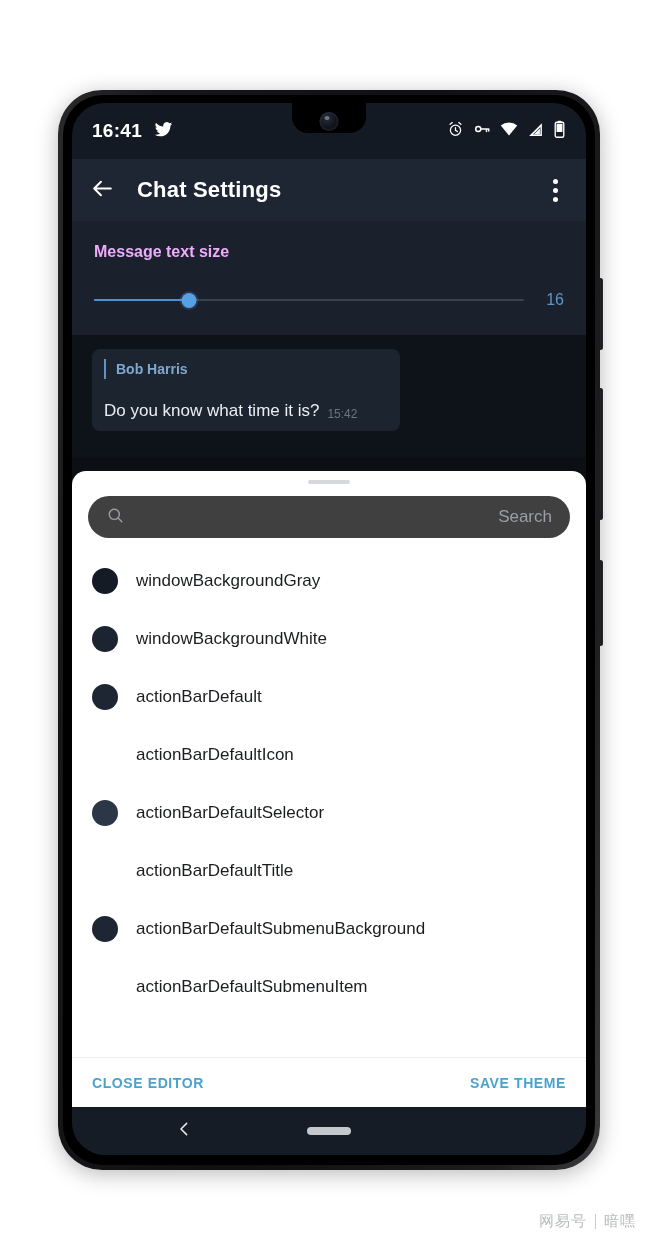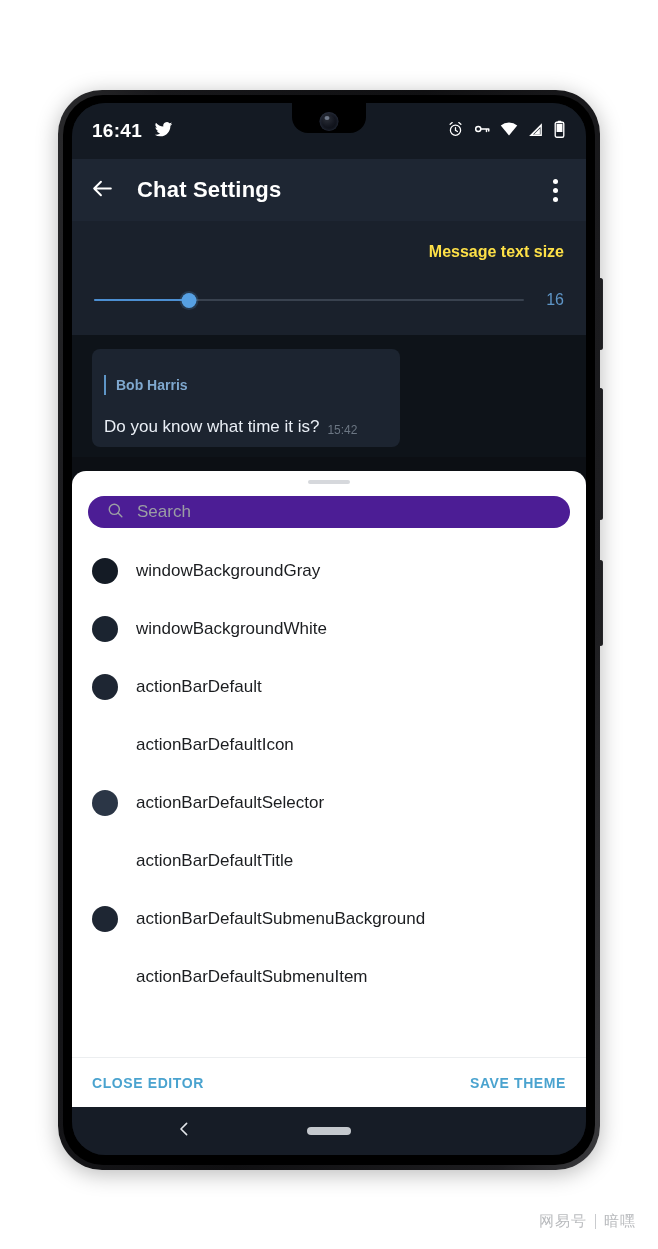--- a/index.html
+++ b/index.html
@@ -70,58 +70,58 @@
   .actionbar {
     height: 62px; background: #1e2633;
     display: flex; align-items: center; padding: 0 18px; gap: 22px;
   }
   .ab-title { color: #ffffff; font-size: 22px; font-weight: bold; letter-spacing: .2px; }
   .ab-menu { margin-left: auto; display: flex; flex-direction: column; gap: 4px; padding: 6px 10px; }
   .ab-menu i { width: 5px; height: 5px; border-radius: 50%; background: #ffffff; display: block; }
 
   
   .settings-block { background: #1a212c; padding: 22px 22px 26px 22px; }
-  .settings-title { color: #fde047; font-size: 16px; font-weight: bold; margin-bottom: 30px; text-align: right; }
+  .settings-title { color: #f0abfc; font-size: 16px; font-weight: bold; margin-bottom: 30px; }
   .slider-row { display: flex; align-items: center; gap: 16px; }
   .slider-track-wrap { position: relative; flex: 1; height: 14px; display: flex; align-items: center; }
   .slider-track { position: absolute; left: 0; right: 0; height: 2px; background: #39424f; border-radius: 2px; }
   .slider-fill { position: absolute; left: 0; height: 2px; background: #4c8fd2; border-radius: 2px; width: 22%; }
   .slider-thumb {
     position: absolute; left: 22%; width: 15px; height: 15px; border-radius: 50%;
     background: #56a0e3; transform: translateX(-50%);
     box-shadow: 0 0 0 2px rgba(86,160,227,.18);
   }
   .slider-value { color: #5e95c6; font-size: 16px; min-width: 24px; text-align: right; }
 
   
   .chat-area { background: #0e1319; padding: 14px 0 0 0; height: 122px; }
   .bubble {
     margin-left: 20px; width: 308px;
     background: #1c2430; border-radius: 8px;
-    padding: 26px 12px 8px 12px; position: relative;
+    padding: 10px 12px 8px 12px; position: relative;
   }
   .reply { padding-left: 10px; border-left: 2px solid #5e95c6; }
   .reply-name { color: #7fa8cf; font-size: 14px; font-weight: bold; line-height: 20px; }
   .reply-text { color: #e6ecf3; font-size: 16px; line-height: 22px; }
   .msg-line { display: flex; align-items: flex-end; gap: 8px; margin-top: 20px; }
   .msg-text { color: #e9eef5; font-size: 17px; line-height: 24px; }
   .msg-time { color: #6b7683; font-size: 12px; padding-bottom: 2px; }
 
   
   .sheet {
     position: absolute; left: 0; right: 0; bottom: 48px; top: 368px;
     background: #ffffff;
     border-top-left-radius: 14px; border-top-right-radius: 14px;
     display: flex; flex-direction: column; overflow: hidden;
   }
   .sheet-handle { width: 42px; height: 4px; border-radius: 3px; background: #d6d8dc; margin: 9px auto 0 auto; }
   .search-wrap { padding: 12px 16px 8px 16px; }
   .search-field {
     display: flex; align-items: center; gap: 12px;
-    height: 32px; background: #4c1d95; border-radius: 22px; padding: 0 18px;
+    height: 42px; background: #404040; border-radius: 22px; padding: 0 18px; justify-content: space-between;
   }
   .search-ph { color: #9b9ea4; font-size: 17px; }
   .theme-list { flex: 1; overflow: hidden; padding-top: 6px; }
   .theme-row { display: flex; align-items: center; height: 58px; padding: 0 0 0 20px; gap: 18px; }
   .swatch { width: 26px; height: 26px; border-radius: 50%; flex: 0 0 26px; }
   .swatch.empty { background: transparent; }
   .theme-label { color: #1b1d20; font-size: 17px; }
   .sheet-actions {
     height: 50px; border-top: 1px solid #eceef0; background: #ffffff;
     display: flex; align-items: center; justify-content: space-between; padding: 0 20px;

